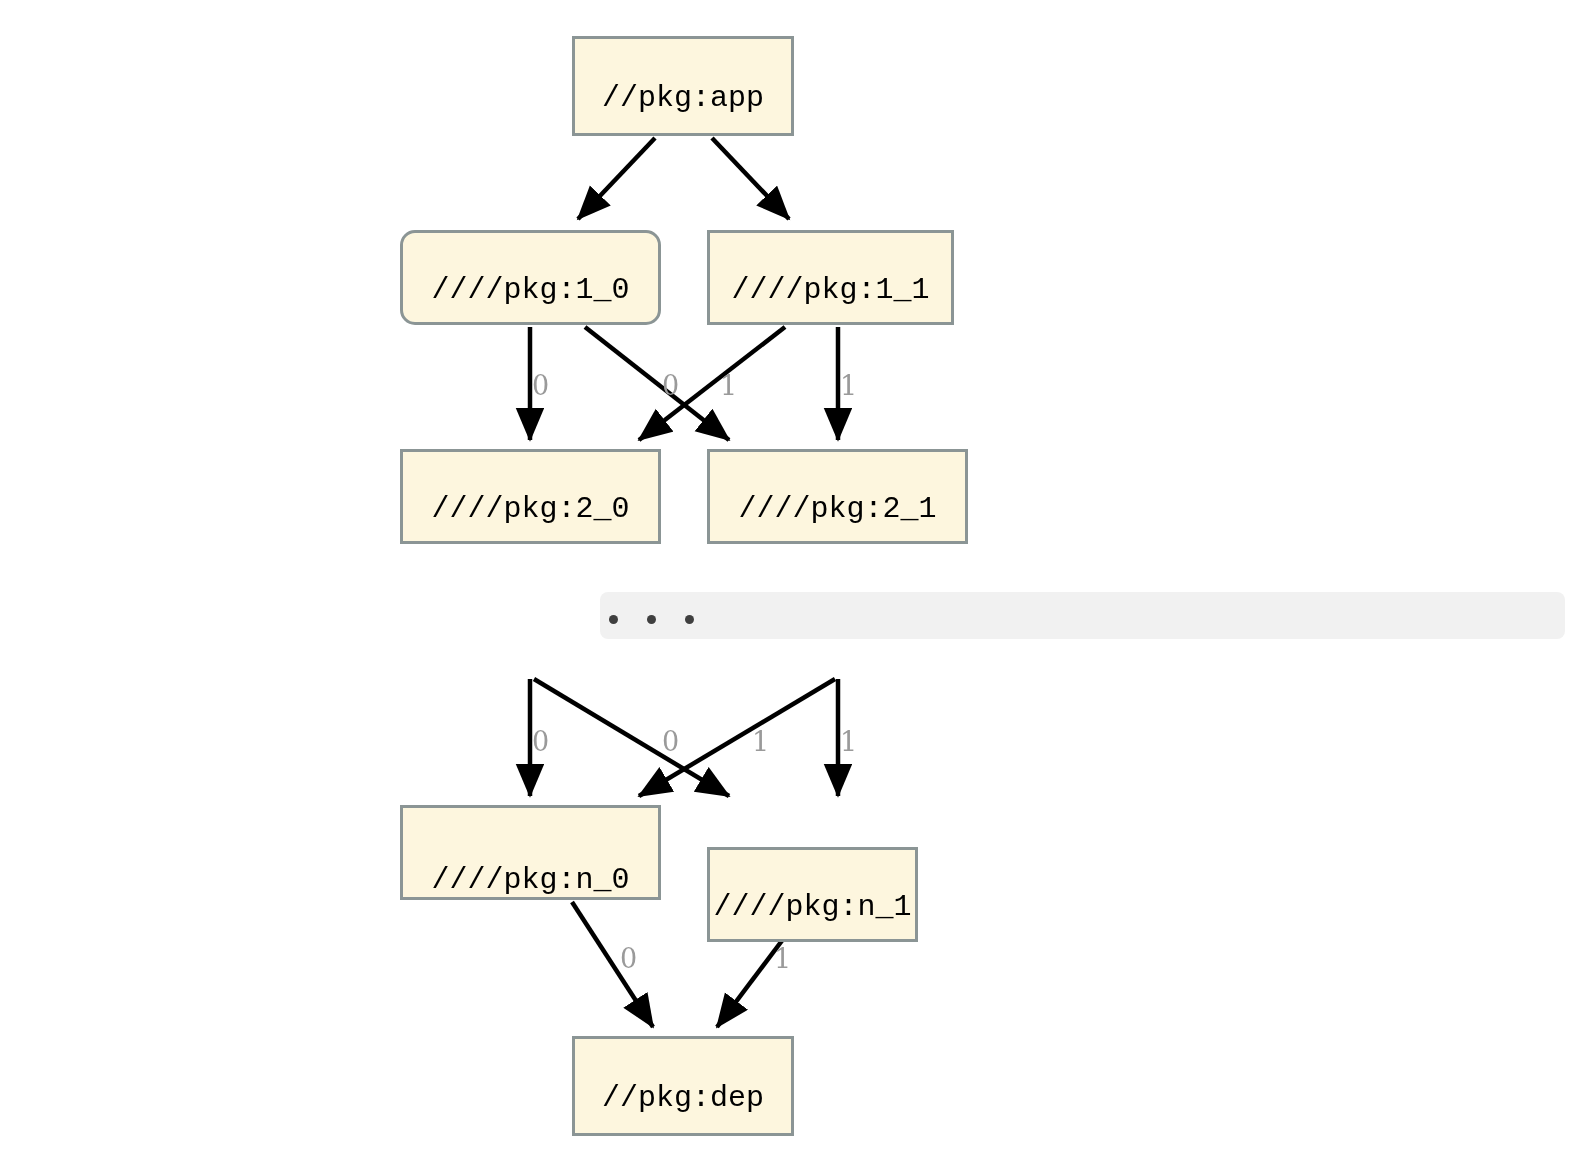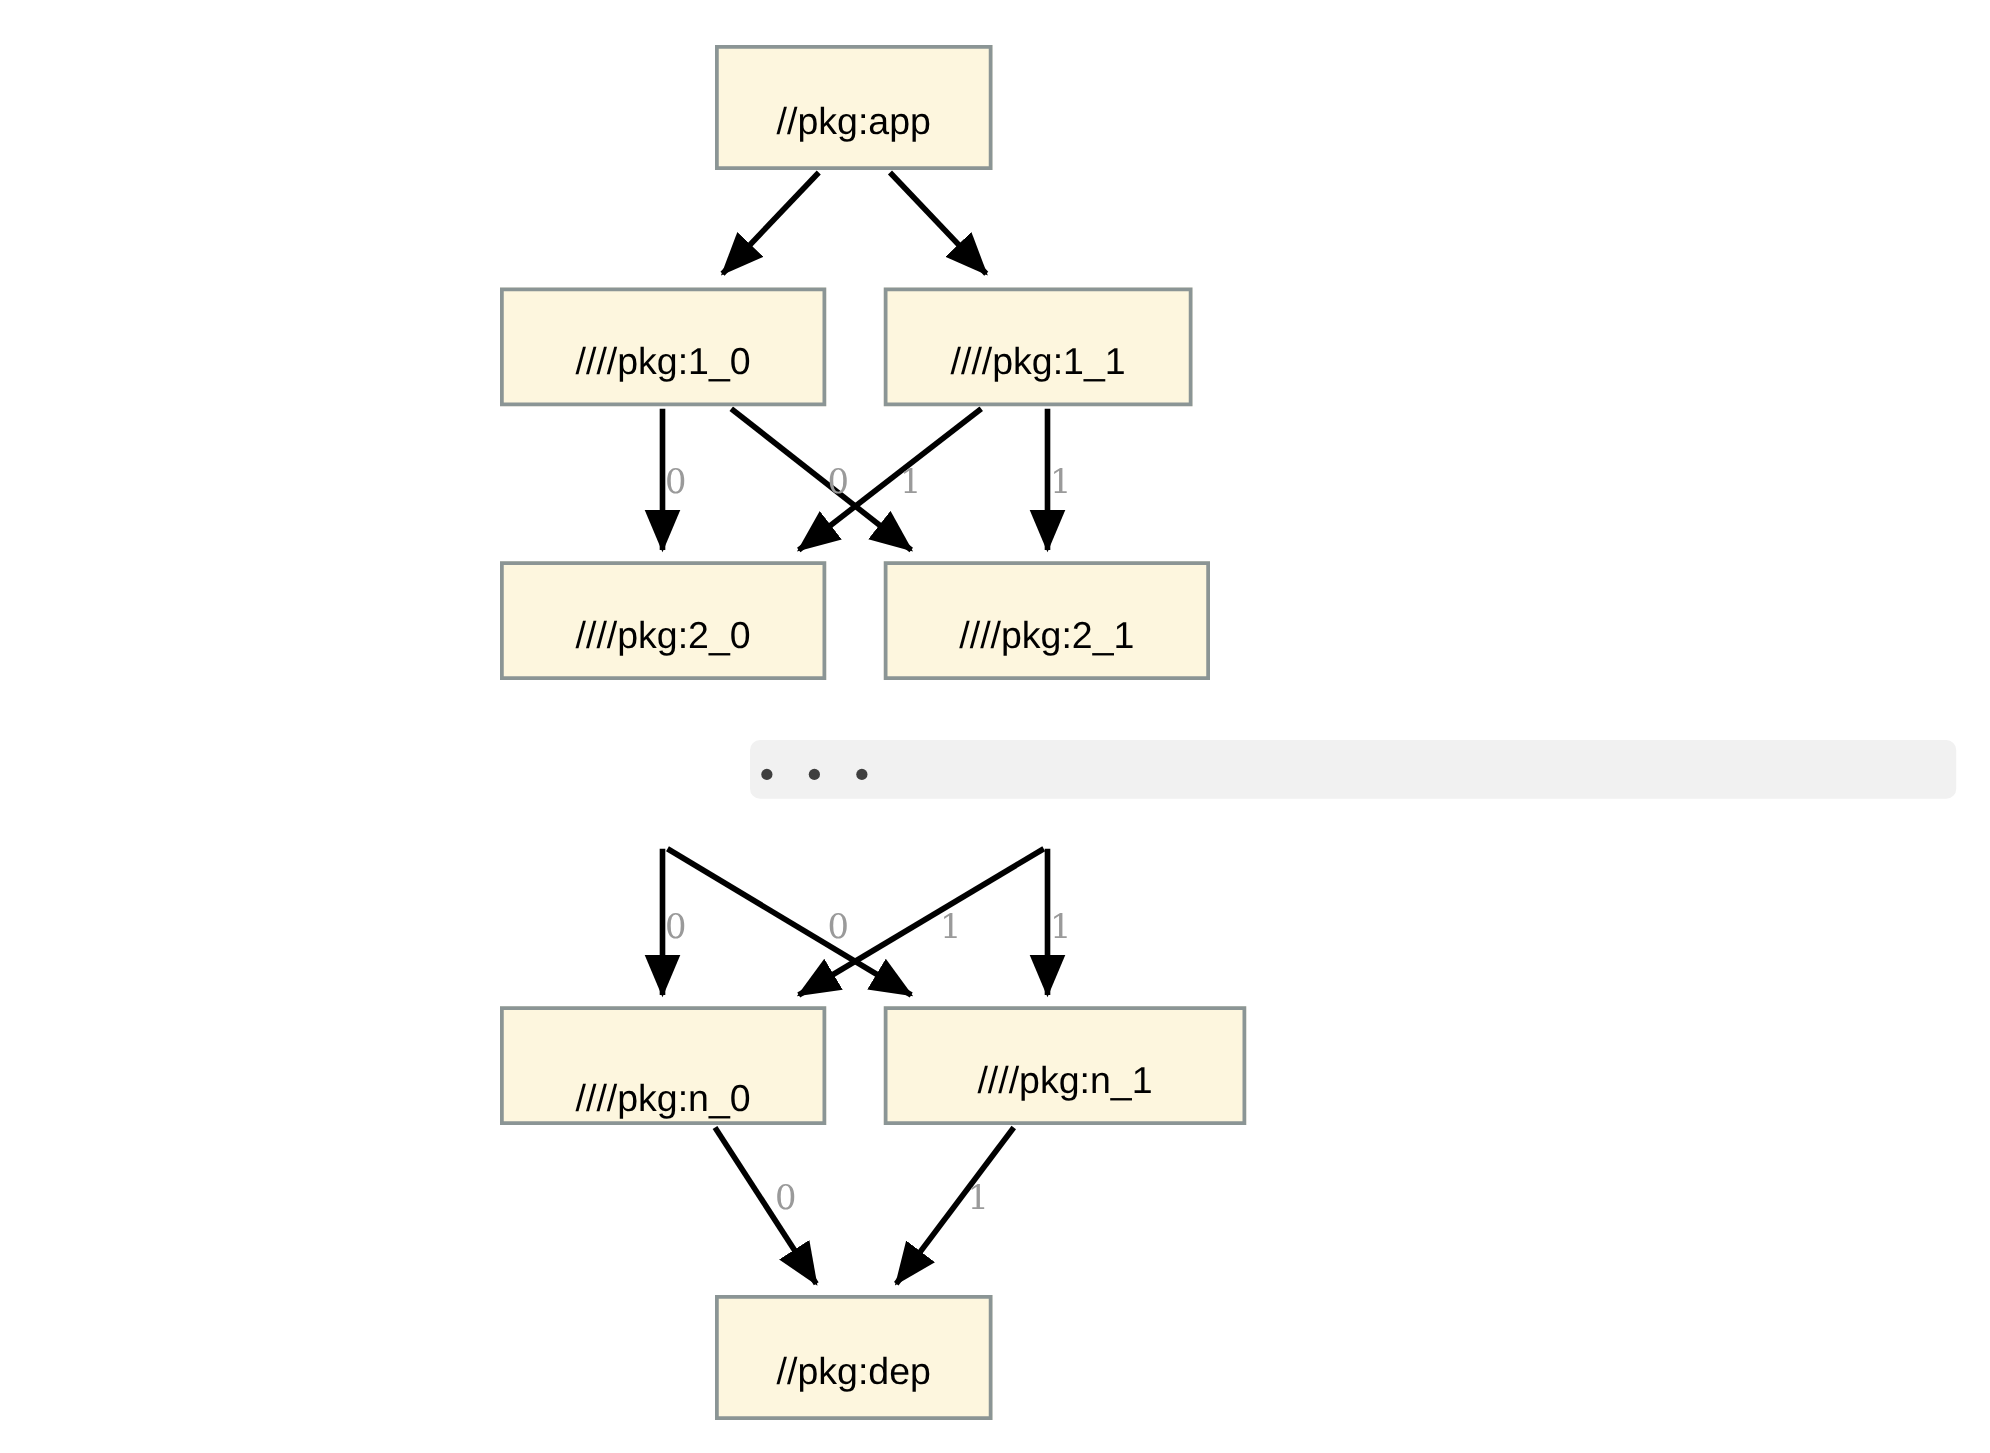--- a/index.html
+++ b/index.html
@@ -25,21 +25,21 @@
   .node-box {
     position: absolute;
     box-sizing: border-box;
     background: #fdf6de;
     border: 3px solid #8b9595;
     display: flex;
     align-items: center;
     justify-content: center;
   }
   .node-label {
-    font-family: Liberation Sans, sans-serif;
+    font-family: Liberation Mono, monospace;
     font-size: 30px;
     color: #000000;
     letter-spacing: 0px;
     white-space: nowrap;
     margin-top: 24px;
   }
   .edge-label {
     position: absolute;
     font-family: "DejaVu Serif", "Liberation Serif", serif;
     font-size: 27px;
@@ -98,41 +98,41 @@
 
     <line x1="572" y1="902" x2="653" y2="1027" stroke="#000000" stroke-width="4.5" marker-end="url(#arrowhead)"></line>
 
     <line x1="811" y1="902" x2="717" y2="1027" stroke="#000000" stroke-width="4.5" marker-end="url(#arrowhead)"></line>
   </svg>
 
   <div class="node-box" style="left:572px; top:36px; width:222px; height:100px;">
     <span class="node-label">//pkg:app</span>
   </div>
 
-  <div class="node-box" style="left:400px; top:230px; width:261px; height:95px;">
+  <div class="node-box" style="left:400px; top:230px; width:261px; height:95px;border-radius:15px;">
     <span class="node-label">////pkg:1_0</span>
   </div>
 
   <div class="node-box" style="left:707px; top:230px; width:247px; height:95px;">
     <span class="node-label">////pkg:1_1</span>
   </div>
 
   <div class="node-box" style="left:400px; top:449px; width:261px; height:95px;">
     <span class="node-label">////pkg:2_0</span>
   </div>
 
   <div class="node-box" style="left:707px; top:449px; width:261px; height:95px;">
     <span class="node-label">////pkg:2_1</span>
   </div>
 
   <div class="node-box" style="left:400px; top:805px; width:261px; height:95px;align-items:flex-end;">
     <span class="node-label">////pkg:n_0</span>
   </div>
 
-  <div class="node-box" style="left:707px; top:805px; width:290px; height:95px;">
+  <div class="node-box" style="left:707px; top:847px; width:211px; height:95px;">
     <span class="node-label">////pkg:n_1</span>
   </div>
 
   <div class="node-box" style="left:572px; top:1036px; width:222px; height:100px;">
     <span class="node-label">//pkg:dep</span>
   </div>
 
   <div class="edge-label" style="left:532px; top:372px;">0</div>
   <div class="edge-label" style="left:662px; top:372px;">0</div>
   <div class="edge-label" style="left:720px; top:372px;">1</div>

